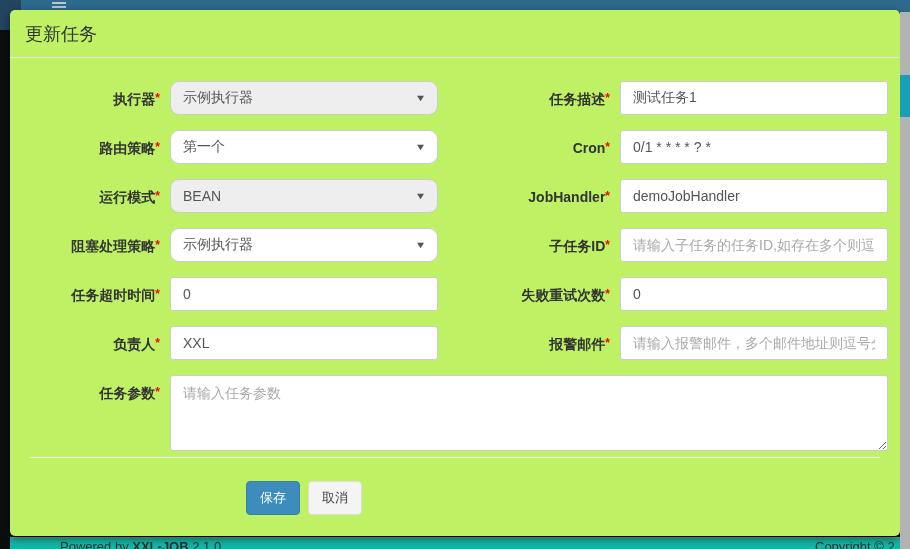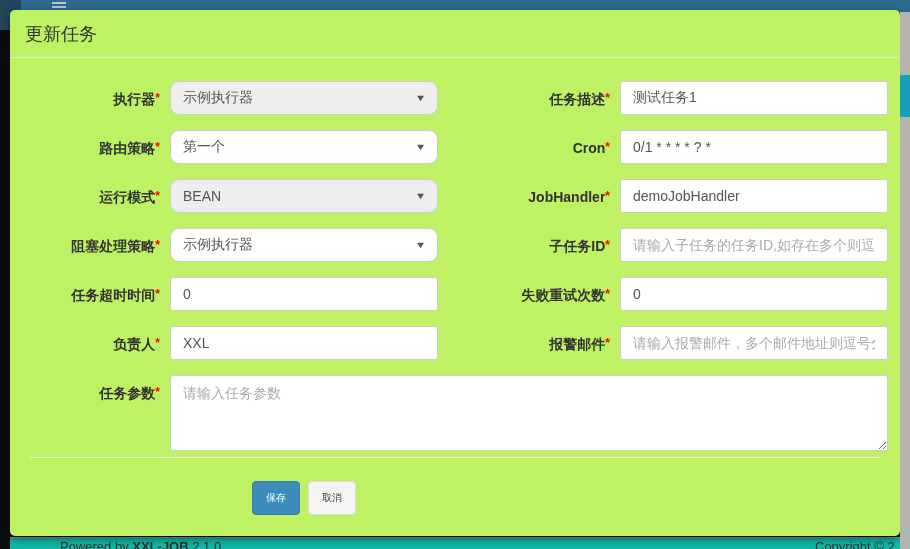--- a/index.html
+++ b/index.html
@@ -64,21 +64,21 @@
     display:flex; align-items:center; padding:0 12px; color:#555; cursor:pointer;
   }
   .selectbox.disabled { background:#eee; cursor:default; }
   .selectbox .sel-text { flex:1; overflow:hidden; white-space:nowrap; }
   .selectbox .caret-icon { font-size:9px; color:#555; flex:none; transform:scaleX(1.3); }
 
   .divider { height:1px; background:#eee; margin:20px 20px 0 20px; }
 
   .btn-row { margin-top:23px; margin-left:160px; width:268px; display:flex; justify-content:center; gap:8px; }
   .btn {
-    display:inline-block; font-size:10px; line-height:20px; padding:6px 13px;
+    display:inline-block; font-size:13px; line-height:20px; padding:6px 13px;
     border-radius:4px; cursor:pointer; border:1px solid transparent; white-space:nowrap;
   }
   .btn-save { background:#3c8dbc; border-color:#367fa9; color:#fff; }
   .btn-cancel { background:#f4f4f4; border-color:#ddd; color:#444; }
 </style>
 </head>
 <body>
 
 <div id="page">
 

